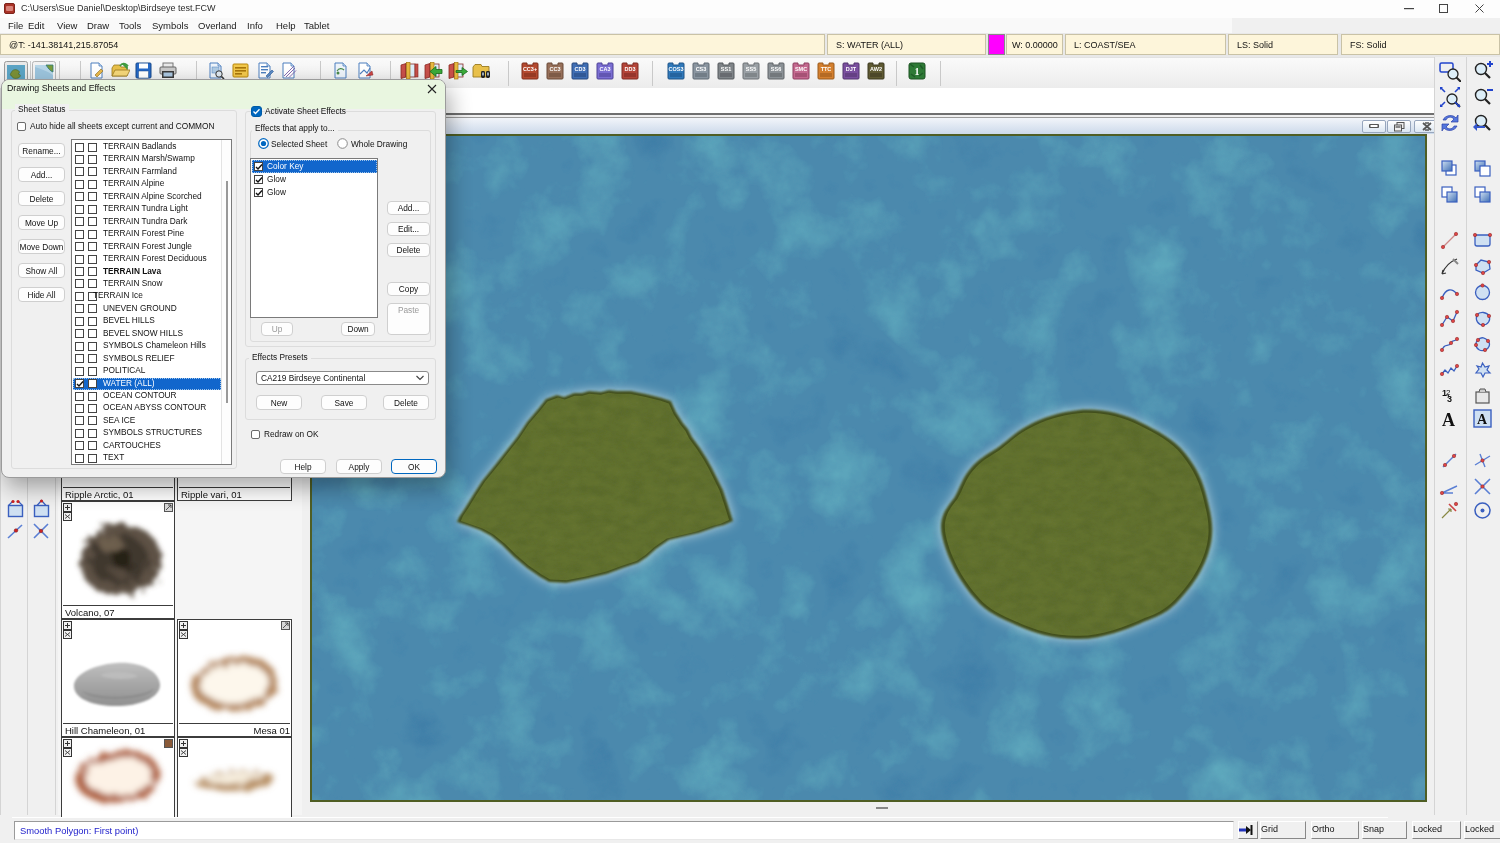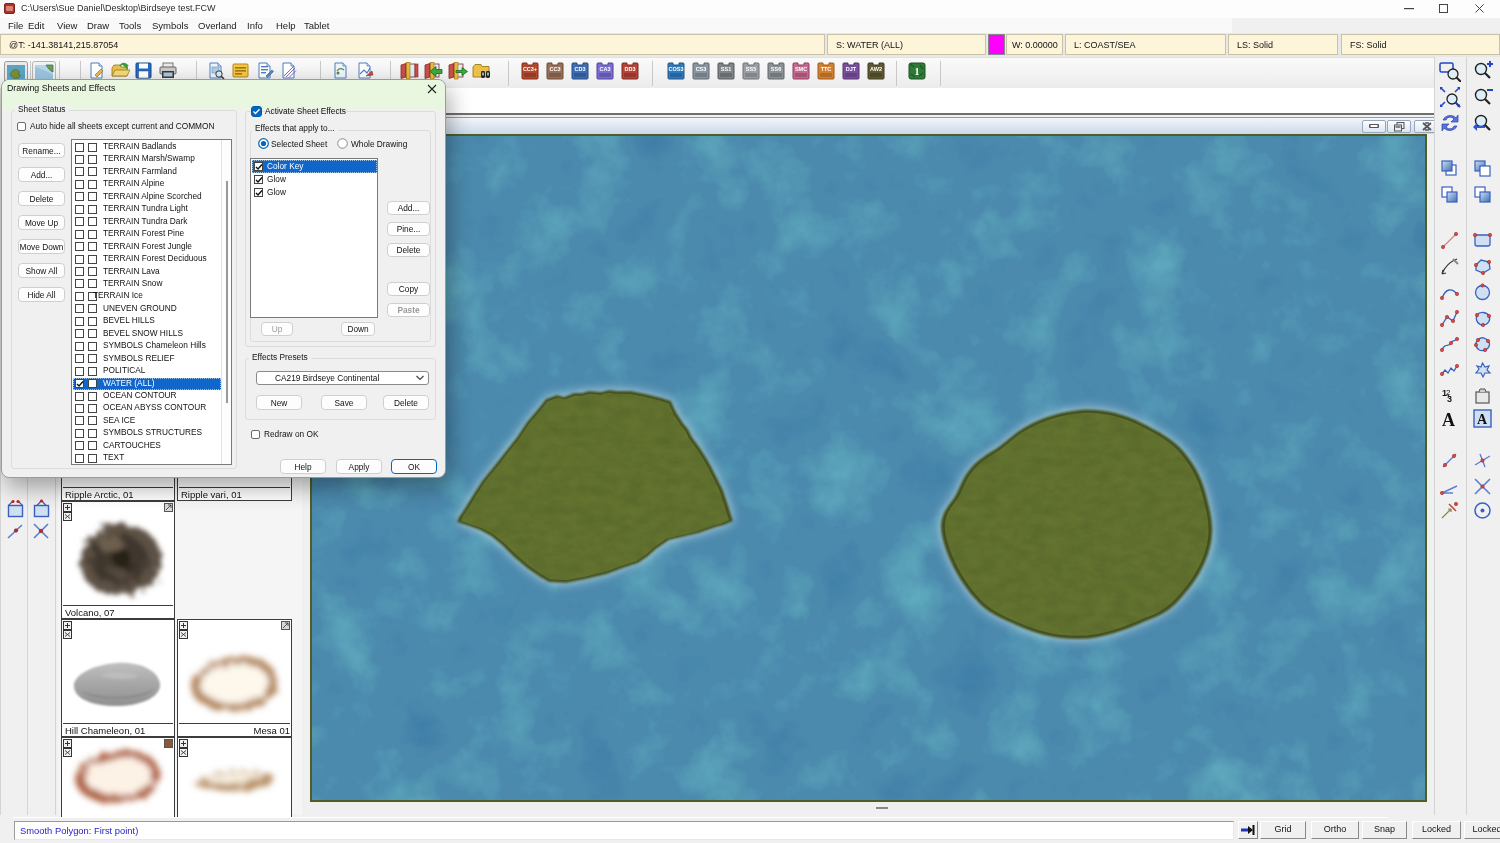--- a/index.html
+++ b/index.html
@@ -41,21 +41,21 @@
 #canvas { left:310px; top:134px; width:1117px; height:668px; background:#4a88ad; border:2px solid #4f5e24; }
 #vsb { left:1427px; top:134px; width:14px; height:668px; background:#f0f0f0; }
 #hsb { left:310px; top:802px; width:1131px; height:14px; background:#f0f0f0; }
 
 
 #rightpal { left:1434px; top:57px; width:66px; height:758px; background:#f0f0f0; }
 
 
 #statusbar { left:12px; top:817px; width:1376px; height:26px; background:#f0f0f0; border-top:1px solid #fff; }
 #cmdline { position:absolute; left:2px; top:3px; width:1220px; height:19px; background:#fff; border:1px solid #9a9a9a; border-right-color:#e8e8e8; border-bottom-color:#e8e8e8; font-size:9.4px; color:#2222cc; line-height:17px; padding-left:5px;}
-.sbtn { position:absolute; top:3px; height:18px; background:#f0f0f0; border-top:1.5px solid #fff; border-left:1.5px solid #fff; border-right:1.5px solid #888; border-bottom:1.5px solid #888; font-size:9px; color:#111; text-align:center; line-height:15px; }
+.sbtn { position:absolute; top:3px; height:18px; background:#f0f0f0; border-top:1.5px solid #fff; border-left:1.5px solid #fff; border-right:1.5px solid #888; border-bottom:1.5px solid #888; font-size:9px; color:#111; text-align:left; line-height:15px; }
 
 
 #dlg { left:1px; top:79px; width:445px; height:399px; background:#f0f0f0; border:1px solid #9b9b9b; border-radius:8px; box-shadow:4px 10px 22px rgba(0,0,0,0.33); }
 #dlgtitle { position:absolute; left:0; top:0; right:0; height:29px; background:#e9f6e0; border-radius:7px 7px 0 0; font-size:8.8px; color:#111; line-height:16px; padding-left:5px;}
 .grp { position:absolute; border:1px solid #dcdcdc; border-radius:3px; }
 .grplbl { position:absolute; font-size:8.3px; color:#111; background:#f0f0f0; padding:0 3px; }
 .btn { position:absolute; background:#fdfdfd; border:1px solid #cfcfcf; border-radius:4px; font-size:8.3px; white-space:nowrap; color:#111; text-align:center; }
 .btn.gray { color:#9a9a9a; }
 .cb { position:absolute; width:9px; height:9px; background:#fff; border:1px solid #6b6b6b; border-radius:2px; }
 .lbl { position:absolute; font-size:8.3px; color:#111; white-space:nowrap; }
@@ -746,21 +746,21 @@
       <div class="scb" style="left:16px; top:89.6px;"></div>
       <div class="lbl" style="left:31px; top:88.1px; color:#111;">TERRAIN Forest Pine</div>
       <div class="scb" style="left:3px; top:102.1px;"></div>
       <div class="scb" style="left:16px; top:102.1px;"></div>
       <div class="lbl" style="left:31px; top:100.6px; color:#111;">TERRAIN Forest Jungle</div>
       <div class="scb" style="left:3px; top:114.5px;"></div>
       <div class="scb" style="left:16px; top:114.5px;"></div>
       <div class="lbl" style="left:31px; top:113.0px; color:#111;">TERRAIN Forest Deciduous</div>
       <div class="scb" style="left:3px; top:127.0px;"></div>
       <div class="scb" style="left:16px; top:127.0px;"></div>
-      <div class="lbl" style="left:31px; top:125.5px; color:#111;">TERRAIN Lava</div>
+      <div class="lbl" style="left:31px; top:125.5px; color:#111;font-weight:bold;">TERRAIN Lava</div>
       <div class="scb" style="left:3px; top:139.4px;"></div>
       <div class="scb" style="left:16px; top:139.4px;"></div>
       <div class="lbl" style="left:31px; top:137.9px; color:#111;">TERRAIN Snow</div>
       <div class="scb" style="left:3px; top:151.9px;"></div>
       <div class="scb" style="left:16px; top:151.9px;"></div>
       <div class="lbl" style="left:21px; top:150.4px; color:#111;">TERRAIN Ice</div>
       <div class="scb" style="left:3px; top:164.3px;"></div>
       <div class="scb" style="left:16px; top:164.3px;"></div>
       <div class="lbl" style="left:31px; top:162.8px; color:#111;">UNEVEN GROUND</div>
       <div class="scb" style="left:3px; top:176.8px;"></div>
@@ -844,30 +844,30 @@
       <div class="lbl" style="left:16px; top:15px;">Glow</div>
       <div class="scb" style="left:3px; top:29px;">
           <svg width="8" height="8" viewBox="0 0 8 8">
             <path d="M1,4 L3,6 L7,1.5" fill="none" stroke="#111" stroke-width="1.4"></path>
           </svg>
         </div>
       <div class="lbl" style="left:16px; top:28px;">Glow</div>
     </div>
 
     <div class="btn" style="left:385px; top:121px; width:43px; height:14px; line-height:13px;">Add...</div>
-    <div class="btn" style="left:385px; top:142px; width:43px; height:14px; line-height:13px;">Pine...</div>
+    <div class="btn" style="left:385px; top:142px; width:43px; height:14px; line-height:13px;">Edit...</div>
     <div class="btn" style="left:385px; top:163px; width:43px; height:14px; line-height:13px;">Delete</div>
     <div class="btn" style="left:385px; top:202px; width:43px; height:14px; line-height:13px;">Copy</div>
-    <div class="btn gray" style="left:385px; top:223px; width:43px; height:14px; line-height:13px;font-weight:bold;">Paste</div>
+    <div class="btn gray" style="left:385px; top:223px; width:43px; height:32px; line-height:13px;">Paste</div>
     <div class="btn gray" style="left:259px; top:242px; width:32px; height:14px; line-height:13px;">Up</div>
     <div class="btn" style="left:339px; top:242px; width:34px; height:14px; line-height:13px;">Down</div>
 
     <div class="grp" style="left:243px; top:278px; width:191px; height:62px;"></div>
     <div class="grplbl" style="left:247px; top:272px;">Effects Presets</div>
-    <div style="position:absolute; left:254px; top:291px; width:173px; height:14px; background:#fff; border:1px solid #8a8a8a; border-radius:3px; font-size:8.3px; line-height:12px; padding-left:18px; color:#111;">CA219 Birdseye Continental<svg style="position:absolute; right:4px; top:3px;" width="8" height="6" viewBox="0 0 8 6">
+    <div style="position:absolute; left:254px; top:291px; width:173px; height:14px; background:#fff; border:1px solid #8a8a8a; border-radius:3px; font-size:8.3px; line-height:12px; padding-left:4px; color:#111;">CA219 Birdseye Continental<svg style="position:absolute; right:4px; top:3px;" width="8" height="6" viewBox="0 0 8 6">
           <path d="M0.5,1 L4,4.5 L7.5,1" fill="none" stroke="#444" stroke-width="1.2"></path>
         </svg></div>
     <div class="btn" style="left:254px; top:315px; width:46px; height:15px; line-height:14px;">New</div>
     <div class="btn" style="left:319px; top:315px; width:46px; height:15px; line-height:14px;">Save</div>
     <div class="btn" style="left:381px; top:315px; width:46px; height:15px; line-height:14px;">Delete</div>
 
     <div class="cb" style="left:249px; top:350px;"></div>
     <div class="lbl" style="left:262px; top:349px;">Redraw on OK</div>
 
     <div class="btn" style="left:278px; top:379px; width:46px; height:15px; line-height:14px;">Help</div>

